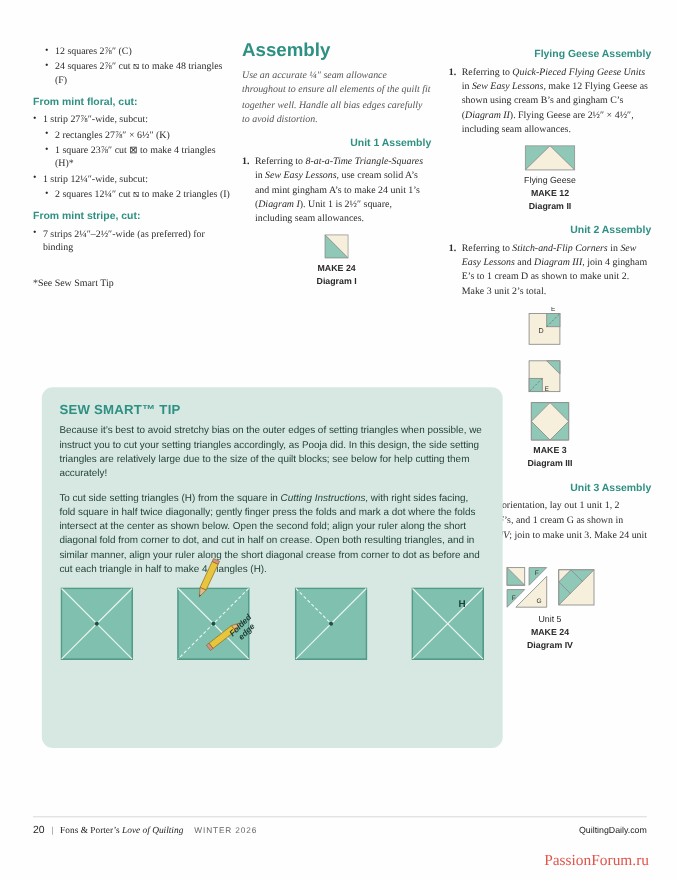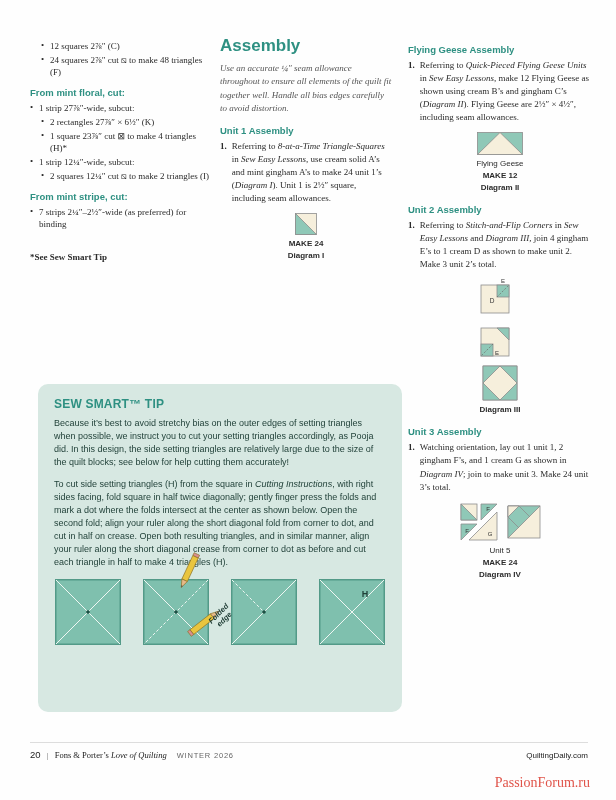--- a/index.html
+++ b/index.html
@@ -10,39 +10,39 @@
   .col { position:absolute; }
   .col-left  { left:30px;  top:40px; width:182px; }
   .col-mid   { left:220px; top:36px; width:172px; }
   .col-right { left:408px; top:44px; width:184px; }
 
   
   .li { position:relative; padding-left:9px; font-size:9px; line-height:1.34; color:#2b2b2b; margin-bottom:2px; }
   .li.l2 { margin-left:11px; }
   .li::before { content:"\2022"; position:absolute; left:0; top:-1px; color:#2b2b2b; }
   .sec { color:#2e9082; font-family:"Liberation Sans", sans-serif; font-size:9.5px; font-weight:700; margin:9px 0 4px; }
-  .footnote { font-size:9px; font-weight:700; color:#2b2b2b; margin-top:21px; }
+  .footnote { font-size:9px; font-weight:400; color:#2b2b2b; margin-top:21px; }
 
   
   .h-assembly { color:#2e9082; font-family:"Liberation Sans", sans-serif; font-size:17px; font-weight:700; margin-bottom:6px; }
   .intro { font-style:italic; font-size:9px; line-height:1.48; color:#555555; margin-bottom:10px; }
-  .h-unit { color:#2e9082; font-family:"Liberation Sans", sans-serif; font-size:9.5px; font-weight:700; margin:10px 0 4px; }
+  .h-unit { color:#2e9082; font-family:"Liberation Sans", sans-serif; font-size:9.5px; font-weight:700; margin:10px 0 4px;text-align:right; }
   .step { display:flex; gap:5px; font-size:9px; line-height:1.45; color:#2b2b2b; }
   .step .num { font-weight:700; flex:0 0 auto; }
 
   .fig { display:flex; justify-content:center; align-items:center; margin:8px 0 3px; }
   .fig-col { display:flex; flex-direction:column; align-items:center; gap:7px; margin:8px 0 3px; }
   .fig-row { display:flex; justify-content:center; align-items:center; gap:8px; margin:8px 0 3px; }
   .caption { text-align:center; font-family:"Liberation Sans", sans-serif; font-size:8px; line-height:1.5; color:#2b2b2b; margin-bottom:4px; }
   .caption .cb { font-weight:700; }
 
   svg text { font-family:"Liberation Sans", sans-serif; }
 
   
-  .tip { position:absolute; left:38px; top:384px; width:364px; min-height:328px; background:#d7e8e2; border-radius:10px; padding:13px 16px 14px; }
+  .tip { position:absolute; left:38px; top:352px; width:419px; min-height:328px; background:#d7e8e2; border-radius:10px; padding:13px 16px 14px; }
   .tip-title { color:#2e9082; font-family:"Liberation Sans", sans-serif; font-size:12px; font-weight:700; margin-bottom:6px; letter-spacing:0.2px; }
   .tip p { font-family:"Liberation Sans", sans-serif; font-size:9px; line-height:1.46; color:#22423a; margin-bottom:8px; }
   .tip-figs { position:relative; display:flex; justify-content:space-between; margin-top:10px; padding:0 1px; height:80px; }
   .pencil { position:absolute; pointer-events:none; }
   .pencil.p1 { left:112px; top:-14px; transform:rotate(115deg); }
   .pencil.p2 { left:130px; top:34px; transform:rotate(-38deg); }
   .folded-label { position:absolute; left:150px; top:44px; transform:rotate(-45deg); transform-origin:left top;
                   font-family:"Liberation Sans", sans-serif; font-style:italic; font-size:7.5px; line-height:1.1;
                   color:#1d3a33; font-weight:700; text-align:center; width:34px; }
 
@@ -143,20 +143,21 @@
       </svg>
       <svg width="36" height="36" viewBox="0 0 36 36">
         <rect x="1" y="1" width="34" height="34" fill="#f6efdc" stroke="#8d8d8d" stroke-width="0.8"></rect>
         <polygon points="1,1 18,1 1,18" fill="#8fc8b7" stroke="#8d8d8d" stroke-width="0.8"></polygon>
         <polygon points="18,1 35,1 35,18" fill="#8fc8b7" stroke="#8d8d8d" stroke-width="0.8"></polygon>
         <polygon points="35,18 35,35 18,35" fill="#8fc8b7" stroke="#8d8d8d" stroke-width="0.8"></polygon>
         <polygon points="1,18 18,35 1,35" fill="#8fc8b7" stroke="#8d8d8d" stroke-width="0.8"></polygon>
       </svg>
     </div>
     <div class="caption">
+      <div class="cb">MAKE 3</div>
       <div class="cb">Diagram III</div>
     </div>
 
     <h4 class="h-unit">Unit 3 Assembly</h4>
     <div class="step">
       <span class="num">1.</span>
       <span class="stext">Watching orientation, lay out 1 unit 1, 2 gingham F’s, and 1 cream G as shown in <i>Diagram IV</i>; join to make unit 3. Make 24 unit 3’s total.</span>
     </div>
     <div class="fig-row">
       <svg width="40" height="40" viewBox="0 0 40 40">

